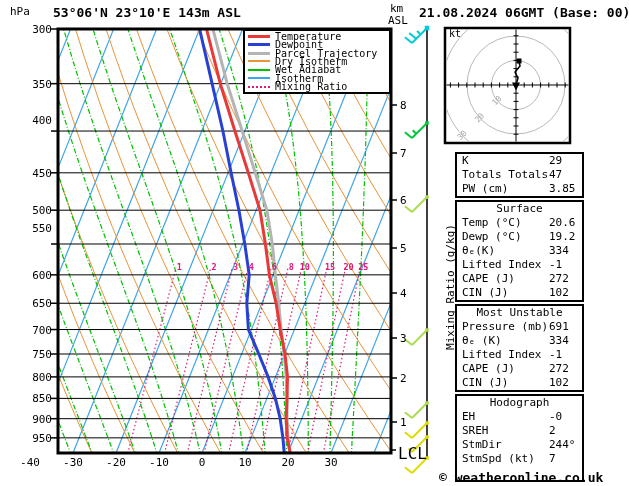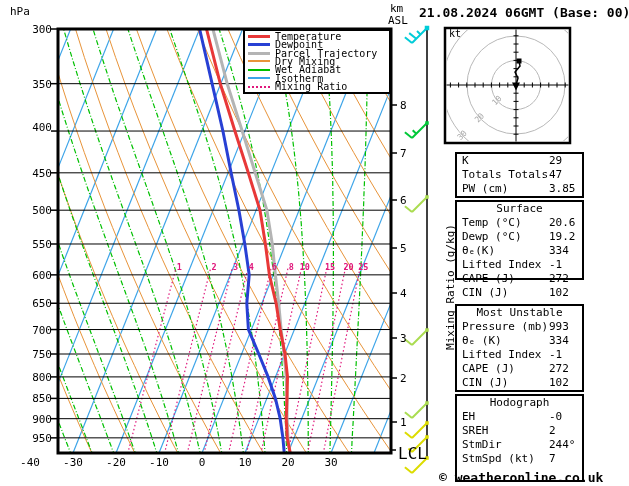--- a/index.html
+++ b/index.html
@@ -263,40 +263,41 @@
           <text x="481.3521" y="119.64789999999999" text-anchor="middle" font-size="8" fill="#a8a8a8" transform="rotate(-45 481.3521 119.64789999999999)" font-family="DejaVu Sans Mono, monospace">20</text>
           <text x="464.02815" y="136.97185" text-anchor="middle" font-size="8" fill="#a8a8a8" transform="rotate(-45 464.02815 136.97185)" font-family="DejaVu Sans Mono, monospace">30</text>
         </g>
         <path stroke="#000" stroke-width="1.5" d="M516.0 85.0L518.0 78.0L515.0 72.0L520.0 66.0L519.0 61.0" fill="none"></path>
         <rect x="516.5" y="58.5" width="5" height="5" fill="#000"></rect>
         <path d="M512 82.5L520 82.5L516 90.5Z" fill="#000"></path>
       </g>
     </svg>
 
   <div class="abs f11" style="left:10px;top:5px">hPa</div>
+  <div class="abs f13 b nowrap" style="left:53px;top:6px">53°06'N 23°10'E 143m ASL</div>
   <div class="abs f11" style="left:390px;top:2px">km</div>
   <div class="abs f11" style="left:388px;top:14px">ASL</div>
   <div class="abs f13 b nowrap" style="left:419px;top:6px">21.08.2024 06GMT (Base: 00)</div>
 
   <div id="legend">
       <div class="lrow">
         <div class="lswatch" style="height: 3px; background: rgb(232, 56, 56);"></div>
         <span class="ltext">Temperature</span>
       </div>
       <div class="lrow">
         <div class="lswatch" style="height: 3px; background: rgb(40, 64, 212);"></div>
         <span class="ltext">Dewpoint</span>
       </div>
       <div class="lrow">
         <div class="lswatch" style="height: 3px; background: rgb(180, 180, 180);"></div>
         <span class="ltext">Parcel Trajectory</span>
       </div>
       <div class="lrow">
         <div class="lswatch" style="height: 2px; background: rgb(232, 148, 58);"></div>
-        <span class="ltext">Dry Mixing</span>
+        <span class="ltext">Dry Isotherm</span>
       </div>
       <div class="lrow">
         <div class="lswatch" style="height: 2px; background: rgb(0, 192, 0);"></div>
         <span class="ltext">Wet Adiabat</span>
       </div>
       <div class="lrow">
         <div class="lswatch" style="height: 2px; background: rgb(60, 164, 232);"></div>
         <span class="ltext">Isotherm</span>
       </div>
       <div class="lrow">
@@ -307,52 +308,52 @@
 
   <div id="mr-axis-label">Mixing Ratio (g/kg)</div>
   <div id="lcl-label">LCL</div>
   <div id="kt-label">kt</div>
 
   <div class="tbox" id="box-indices" style="top:152px;height:46px">
       <div class="trow"><span>K</span><span class="tv">29</span></div>
       <div class="trow"><span>Totals Totals</span><span class="tv">47</span></div>
       <div class="trow"><span>PW (cm)</span><span class="tv">3.85</span></div>
     </div>
-  <div class="tbox" id="box-surface" style="top:200px;height:80px">
+  <div class="tbox" id="box-surface" style="top:200px;height:102px">
     <div class="thead">Surface</div>
   <div class="trow"><span>Temp (°C)</span><span class="tv">20.6</span></div>
       <div class="trow"><span>Dewp (°C)</span><span class="tv">19.2</span></div>
       <div class="trow"><span>θₑ(K)</span><span class="tv">334</span></div>
       <div class="trow"><span>Lifted Index</span><span class="tv">-1</span></div>
       <div class="trow"><span>CAPE (J)</span><span class="tv">272</span></div>
       <div class="trow"><span>CIN (J)</span><span class="tv">102</span></div>
     </div>
   <div class="tbox" id="box-mu" style="top:304px;height:88px">
     <div class="thead">Most Unstable</div>
-  <div class="trow"><span>Pressure (mb)</span><span class="tv">993</span></div>
+  <div class="trow"><span>Pressure (mb)</span><span class="tv">691</span></div>
       <div class="trow"><span>θₑ (K)</span><span class="tv">334</span></div>
       <div class="trow"><span>Lifted Index</span><span class="tv">-1</span></div>
       <div class="trow"><span>CAPE (J)</span><span class="tv">272</span></div>
       <div class="trow"><span>CIN (J)</span><span class="tv">102</span></div>
     </div>
   <div class="tbox" id="box-hodo" style="top:394px;height:88px">
     <div class="thead">Hodograph</div>
   <div class="trow"><span>EH</span><span class="tv">-0</span></div>
       <div class="trow"><span>SREH</span><span class="tv">2</span></div>
       <div class="trow"><span>StmDir</span><span class="tv">244°</span></div>
       <div class="trow"><span>StmSpd (kt)</span><span class="tv">7</span></div>
     </div>
 
   <div id="footer">© weatheronline.co.uk</div>
 <div class="plabel" style="top:29.0px">300</div>
     <div class="plabel" style="top:83.7px">350</div>
-    <div class="plabel" style="top:127px">400</div>
+    <div class="plabel" style="top:120px">400</div>
     <div class="plabel" style="top:172.8px">450</div>
     <div class="plabel" style="top:210.2px">500</div>
-    <div class="plabel" style="top:244.0px">550</div>
+    <div class="plabel" style="top:228px">550</div>
     <div class="plabel" style="top:274.9px">600</div>
     <div class="plabel" style="top:303.3px">650</div>
     <div class="plabel" style="top:329.5px">700</div>
     <div class="plabel" style="top:354.0px">750</div>
     <div class="plabel" style="top:376.9px">800</div>
     <div class="plabel" style="top:398.4px">850</div>
     <div class="plabel" style="top:418.7px">900</div>
     <div class="plabel" style="top:437.9px">950</div>
     <div class="xlab" style="left:30.0px">-40</div>
     <div class="xlab" style="left:73.0px">-30</div>

